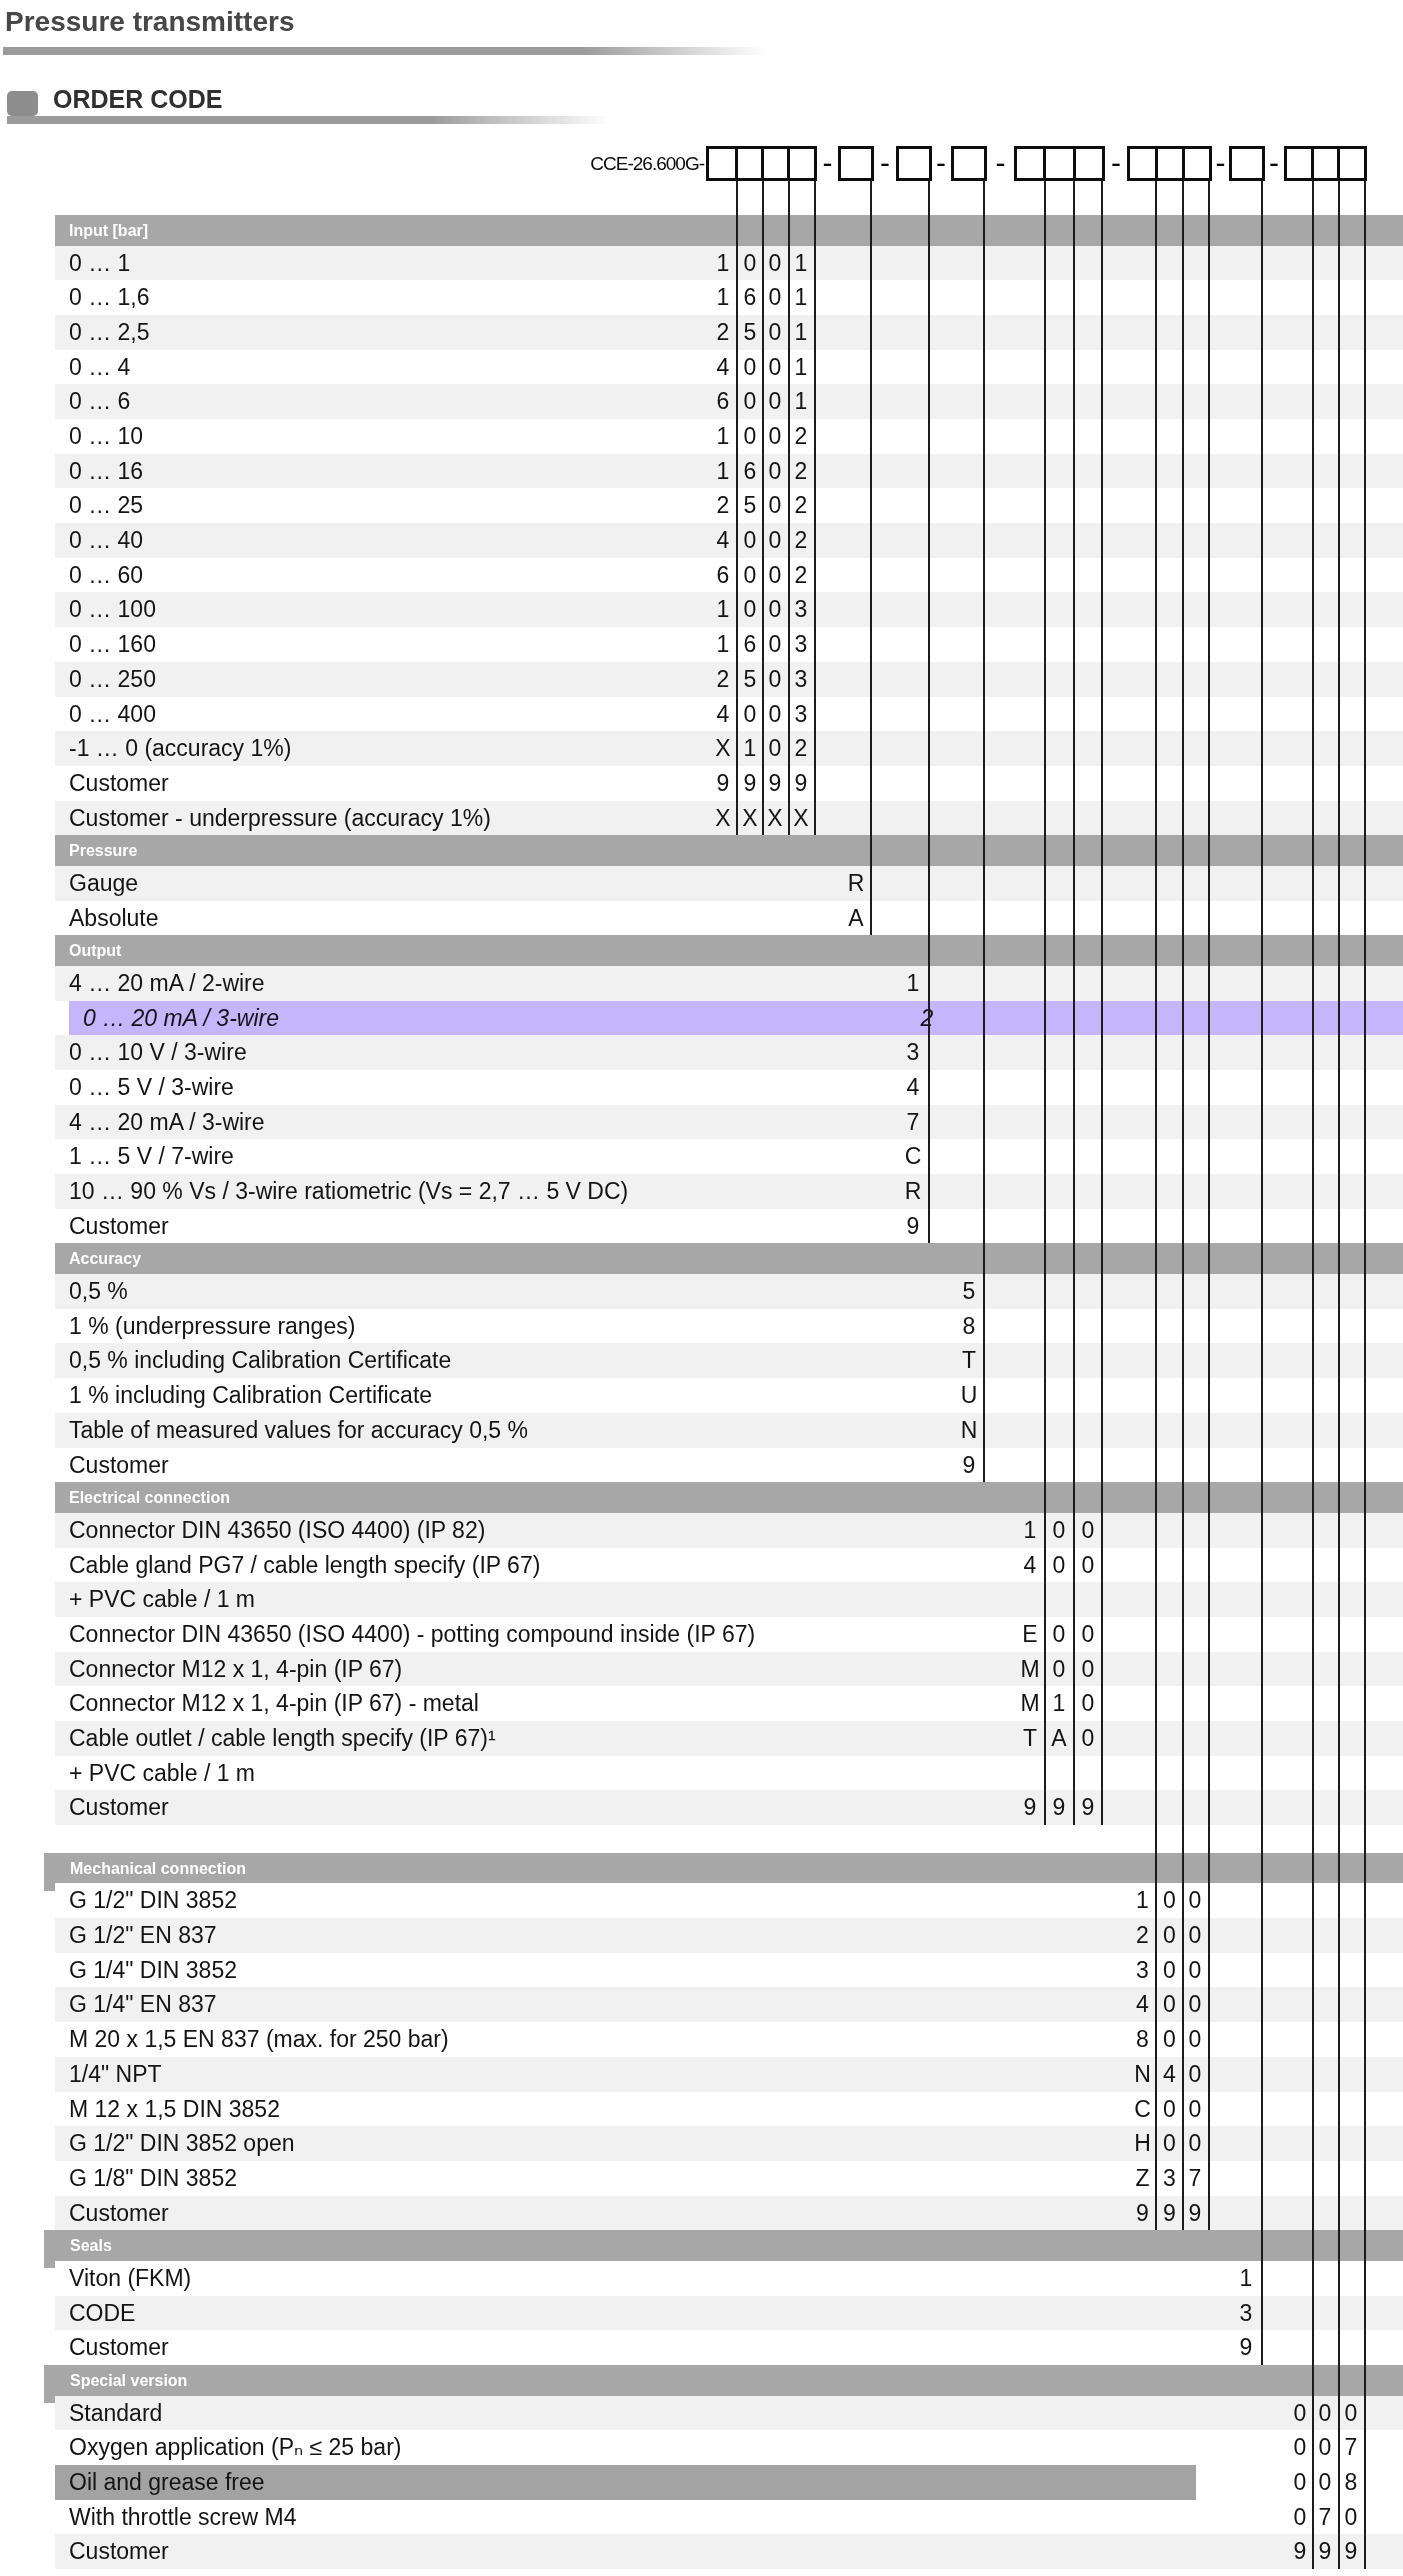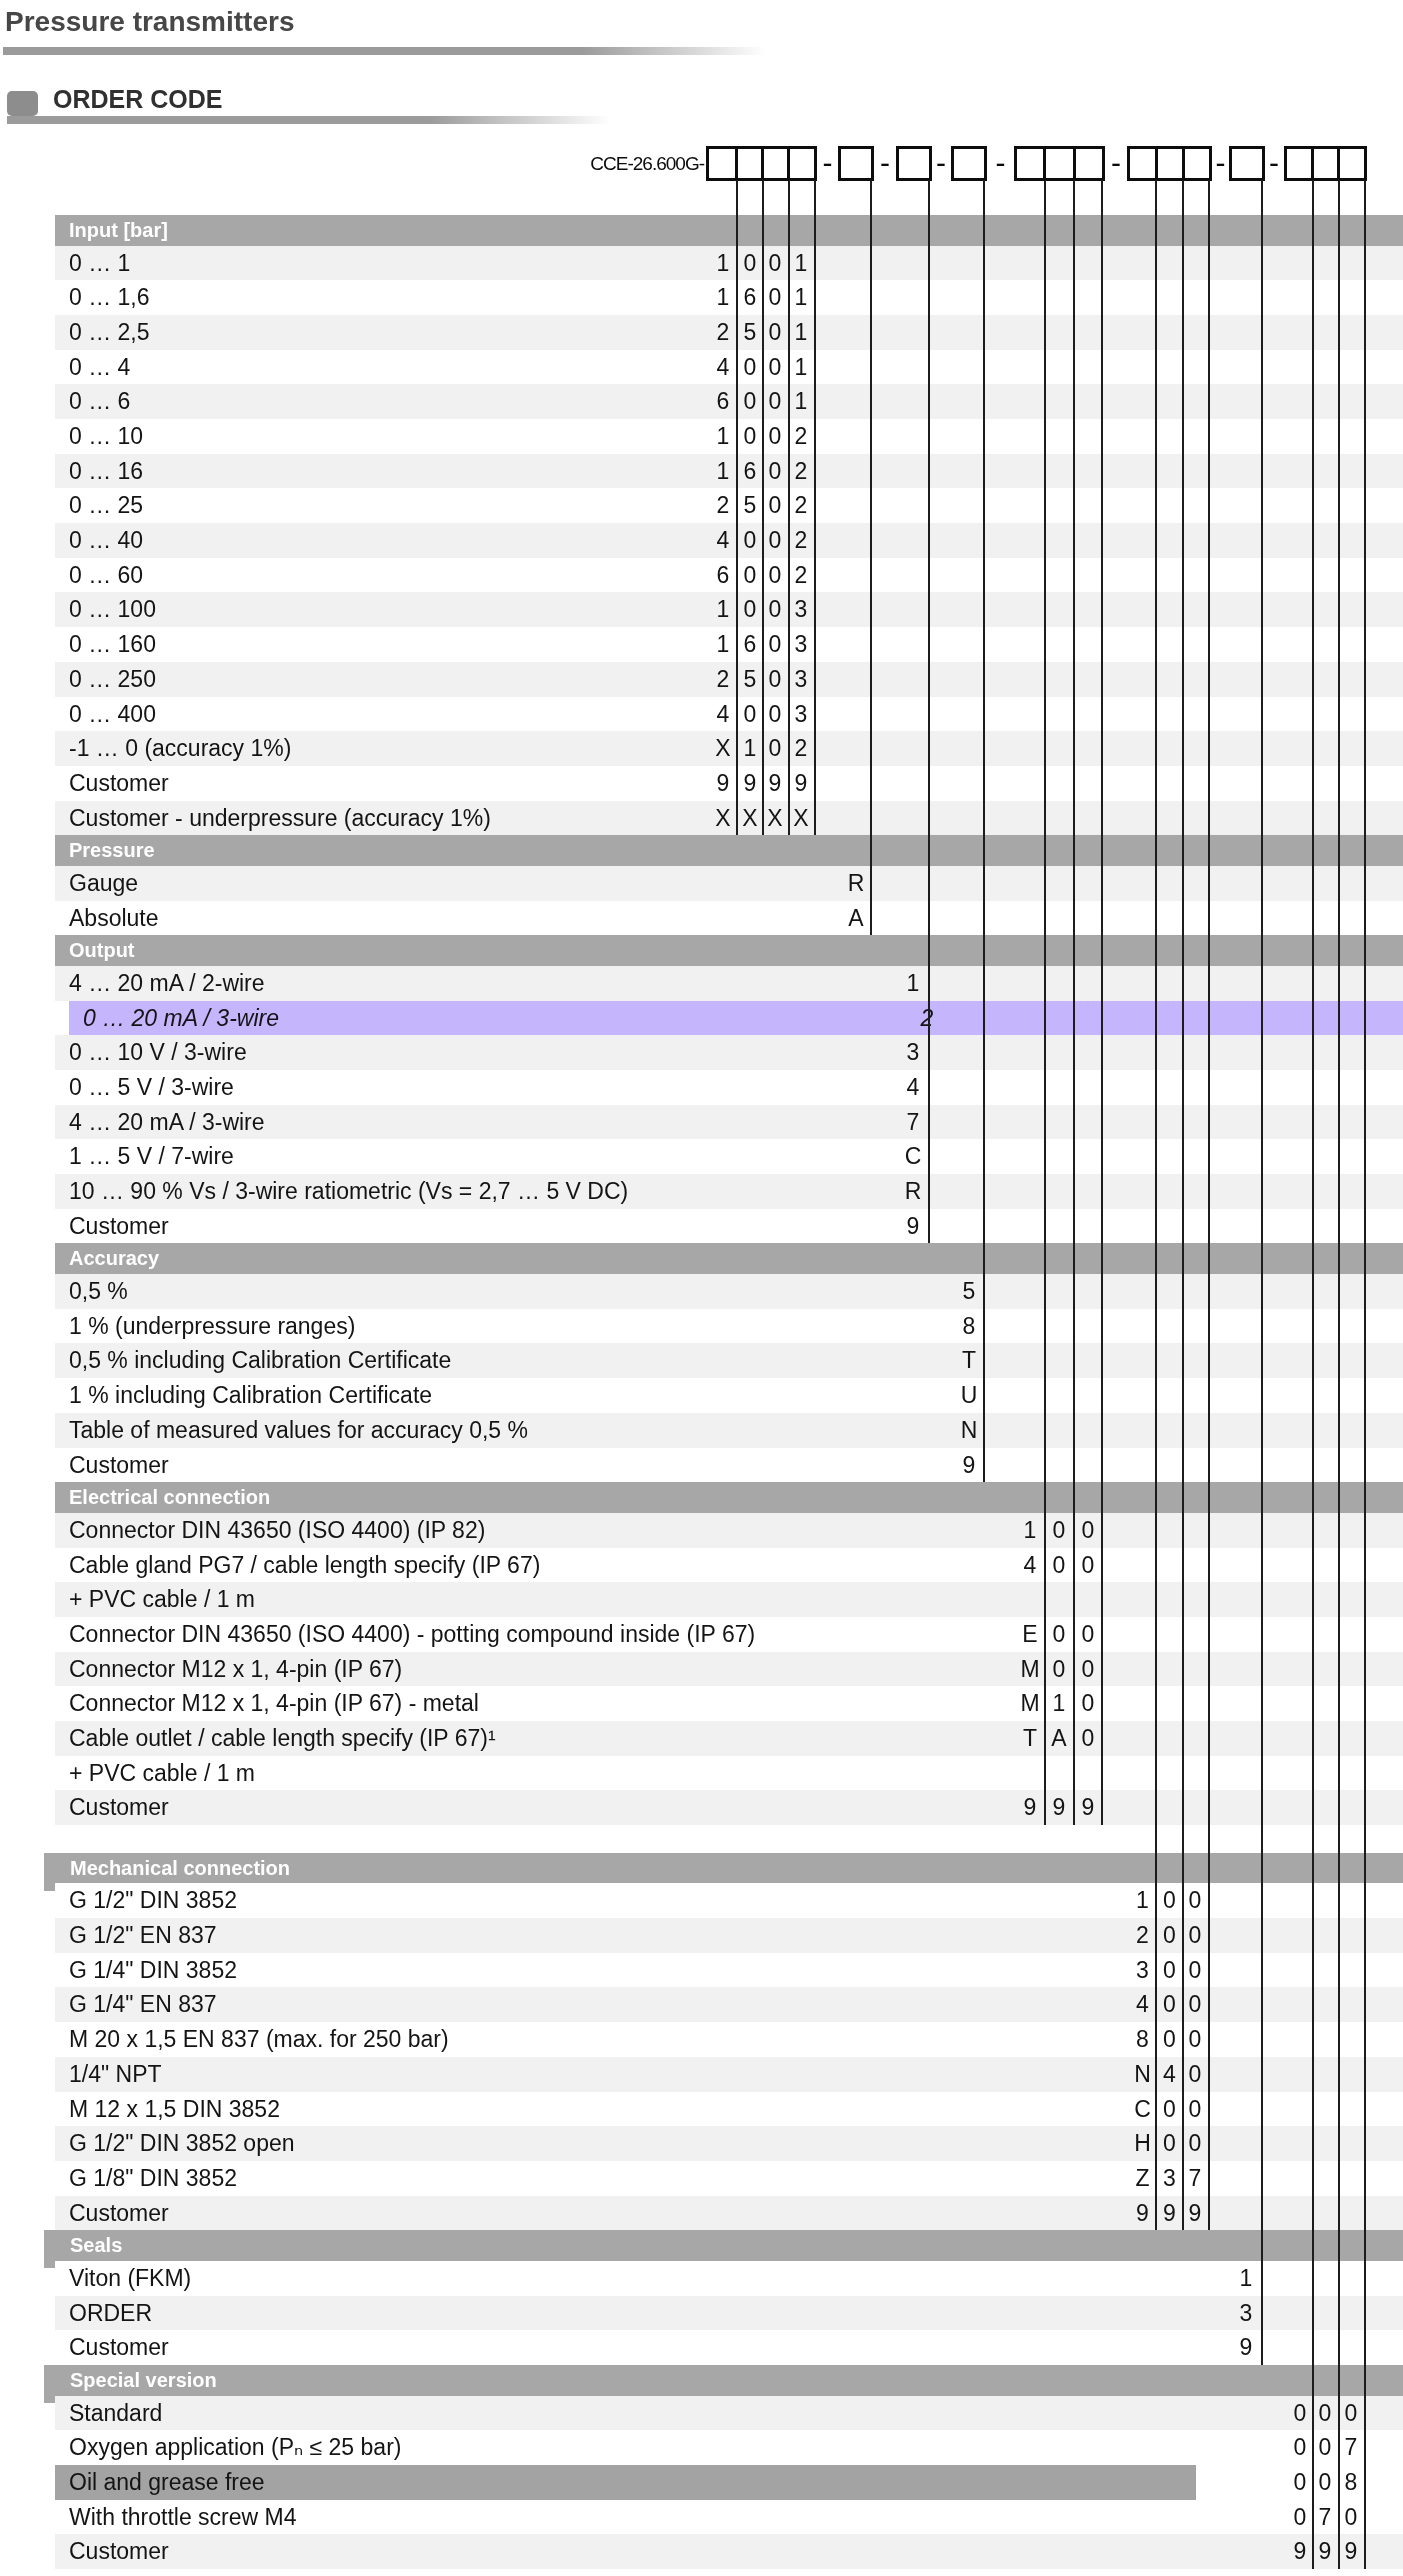--- a/index.html
+++ b/index.html
@@ -13,21 +13,21 @@
   .oc-bar{position:absolute;left:7px;top:116px;width:604px;height:8px;
           background:linear-gradient(to right,#9b9b9b 0%,#9b9b9b 70%,rgba(155,155,155,0) 100%);}
   .code-prefix{position:absolute;left:0;top:146px;width:704px;height:35px;line-height:35px;
                text-align:right;font-size:19px;color:#0b0b0b;letter-spacing:-1px;}
   .box-group{position:absolute;top:146px;height:35px;border:3px solid #0d0d0d;background:#fff;box-sizing:border-box;}
   .box-sep{position:absolute;top:0;bottom:0;width:3px;background:#0d0d0d;}
   .code-dash{position:absolute;top:146px;height:35px;line-height:33px;text-align:center;
              font-size:30px;color:#0b0b0b;}
   .vline{position:absolute;width:1.5px;background:#1c1c1c;}
   .section-header{position:absolute;box-sizing:border-box;height:38px;line-height:31px;
-                  font-size:20px;font-weight:bold;color:#fff;background:#a7a7a7;white-space:nowrap;}
+                  font-size:16px;font-weight:bold;color:#fff;background:#a7a7a7;white-space:nowrap;}
   .trow{position:absolute;box-sizing:border-box;height:35px;line-height:35px;white-space:nowrap;}
   .row-label{display:inline-block;padding-left:14px;font-size:23px;color:#141414;}
   .code-cell{position:absolute;top:0;height:35px;line-height:35px;text-align:center;
              font-size:23px;color:#141414;}
 </style>
 </head>
 <body>
 
 <div class="page">
   <div class="page-title">Pressure transmitters</div>
@@ -120,21 +120,21 @@
       <div class="trow" style="left: 55px; top: 1953px; width: 1348px; background: rgb(255, 255, 255);"><span class="row-label">G 1/4" DIN 3852</span><span class="code-cell" style="left: 1074px; width: 27px;">3</span><span class="code-cell" style="left: 1101px; width: 27px;">0</span><span class="code-cell" style="left: 1127px; width: 26px;">0</span></div>
       <div class="trow" style="left: 55px; top: 1987px; width: 1348px; background: rgb(241, 241, 241);"><span class="row-label">G 1/4" EN 837</span><span class="code-cell" style="left: 1074px; width: 27px;">4</span><span class="code-cell" style="left: 1101px; width: 27px;">0</span><span class="code-cell" style="left: 1127px; width: 26px;">0</span></div>
       <div class="trow" style="left: 55px; top: 2022px; width: 1348px; background: rgb(255, 255, 255);"><span class="row-label">M 20 x 1,5 EN 837 (max. for 250 bar)</span><span class="code-cell" style="left: 1074px; width: 27px;">8</span><span class="code-cell" style="left: 1101px; width: 27px;">0</span><span class="code-cell" style="left: 1127px; width: 26px;">0</span></div>
       <div class="trow" style="left: 55px; top: 2057px; width: 1348px; background: rgb(241, 241, 241);"><span class="row-label">1/4" NPT</span><span class="code-cell" style="left: 1074px; width: 27px;">N</span><span class="code-cell" style="left: 1101px; width: 27px;">4</span><span class="code-cell" style="left: 1127px; width: 26px;">0</span></div>
       <div class="trow" style="left: 55px; top: 2092px; width: 1348px; background: rgb(255, 255, 255);"><span class="row-label">M 12 x 1,5 DIN 3852</span><span class="code-cell" style="left: 1074px; width: 27px;">C</span><span class="code-cell" style="left: 1101px; width: 27px;">0</span><span class="code-cell" style="left: 1127px; width: 26px;">0</span></div>
       <div class="trow" style="left: 55px; top: 2126px; width: 1348px; background: rgb(241, 241, 241);"><span class="row-label">G 1/2" DIN 3852 open</span><span class="code-cell" style="left: 1074px; width: 27px;">H</span><span class="code-cell" style="left: 1101px; width: 27px;">0</span><span class="code-cell" style="left: 1127px; width: 26px;">0</span></div>
       <div class="trow" style="left: 55px; top: 2161px; width: 1348px; background: rgb(255, 255, 255);"><span class="row-label">G 1/8" DIN 3852</span><span class="code-cell" style="left: 1074px; width: 27px;">Z</span><span class="code-cell" style="left: 1101px; width: 27px;">3</span><span class="code-cell" style="left: 1127px; width: 26px;">7</span></div>
       <div class="trow" style="left: 55px; top: 2196px; width: 1348px; background: rgb(241, 241, 241);"><span class="row-label">Customer</span><span class="code-cell" style="left: 1074px; width: 27px;">9</span><span class="code-cell" style="left: 1101px; width: 27px;">9</span><span class="code-cell" style="left: 1127px; width: 26px;">9</span></div>
       <div class="section-header" style="left: 44px; top: 2230px; width: 1360px; padding-left: 26px; background: rgb(167, 167, 167); color: rgb(255, 255, 255);">Seals</div>
       <div class="trow" style="left: 55px; top: 2261px; width: 1348px; background: rgb(255, 255, 255);"><span class="row-label">Viton (FKM)</span><span class="code-cell" style="left: 1176px; width: 30px;">1</span></div>
-      <div class="trow" style="left: 55px; top: 2296px; width: 1348px; background: rgb(241, 241, 241);"><span class="row-label">ORDER</span><span class="code-cell" style="left: 1176px; width: 30px;">3</span></div>
+      <div class="trow" style="left: 55px; top: 2296px; width: 1348px; background: rgb(241, 241, 241);"><span class="row-label">CODE</span><span class="code-cell" style="left: 1176px; width: 30px;">3</span></div>
       <div class="trow" style="left: 55px; top: 2330px; width: 1348px; background: rgb(255, 255, 255);"><span class="row-label">Customer</span><span class="code-cell" style="left: 1176px; width: 30px;">9</span></div>
       <div class="section-header" style="left: 44px; top: 2365px; width: 1360px; padding-left: 26px; background: rgb(167, 167, 167); color: rgb(255, 255, 255);">Special version</div>
       <div class="trow" style="left: 55px; top: 2396px; width: 1348px; background: rgb(241, 241, 241);"><span class="row-label">Standard</span><span class="code-cell" style="left: 1232px; width: 26px;">0</span><span class="code-cell" style="left: 1257px; width: 26px;">0</span><span class="code-cell" style="left: 1283px; width: 26px;">0</span></div>
       <div class="trow" style="left: 55px; top: 2430px; width: 1348px; background: rgb(255, 255, 255);"><span class="row-label">Oxygen application (Pₙ ≤ 25 bar)</span><span class="code-cell" style="left: 1232px; width: 26px;">0</span><span class="code-cell" style="left: 1257px; width: 26px;">0</span><span class="code-cell" style="left: 1283px; width: 26px;">7</span></div>
       <div class="trow" style="left: 55px; top: 2465px; width: 1141px; background: #a3a3a3;"><span class="row-label">Oil and grease free</span><span class="code-cell" style="left: 1232px; width: 26px;">0</span><span class="code-cell" style="left: 1257px; width: 26px;">0</span><span class="code-cell" style="left: 1283px; width: 26px;">8</span></div>
       <div class="trow" style="left: 55px; top: 2500px; width: 1348px; background: rgb(255, 255, 255);"><span class="row-label">With throttle screw M4</span><span class="code-cell" style="left: 1232px; width: 26px;">0</span><span class="code-cell" style="left: 1257px; width: 26px;">7</span><span class="code-cell" style="left: 1283px; width: 26px;">0</span></div>
       <div class="trow" style="left: 55px; top: 2534px; width: 1348px; background: rgb(241, 241, 241);"><span class="row-label">Customer</span><span class="code-cell" style="left: 1232px; width: 26px;">9</span><span class="code-cell" style="left: 1257px; width: 26px;">9</span><span class="code-cell" style="left: 1283px; width: 26px;">9</span></div>
     </div>
   <div id="lines-layer">
       <div class="vline" style="left: 736px; top: 180px; height: 655px; background: rgb(28, 28, 28);"></div>

